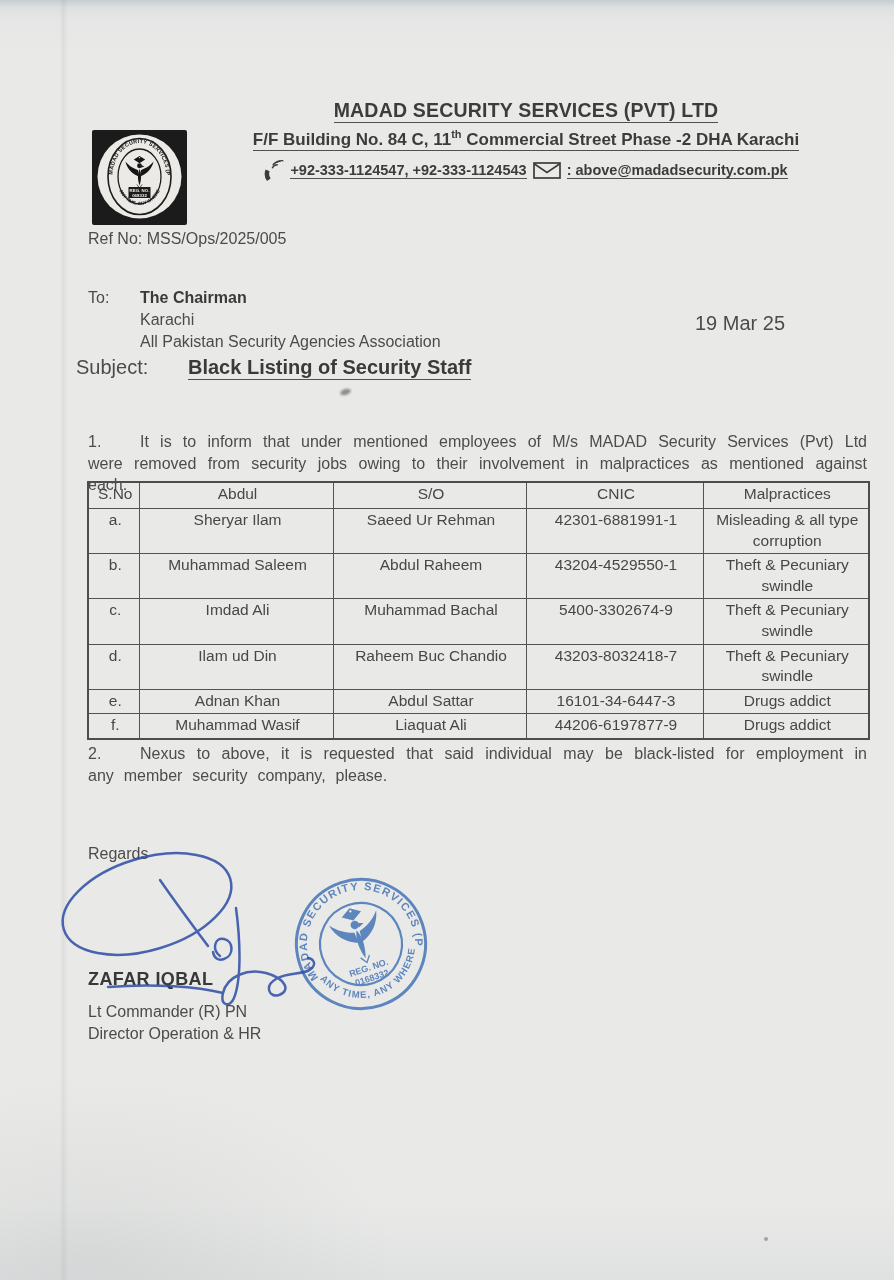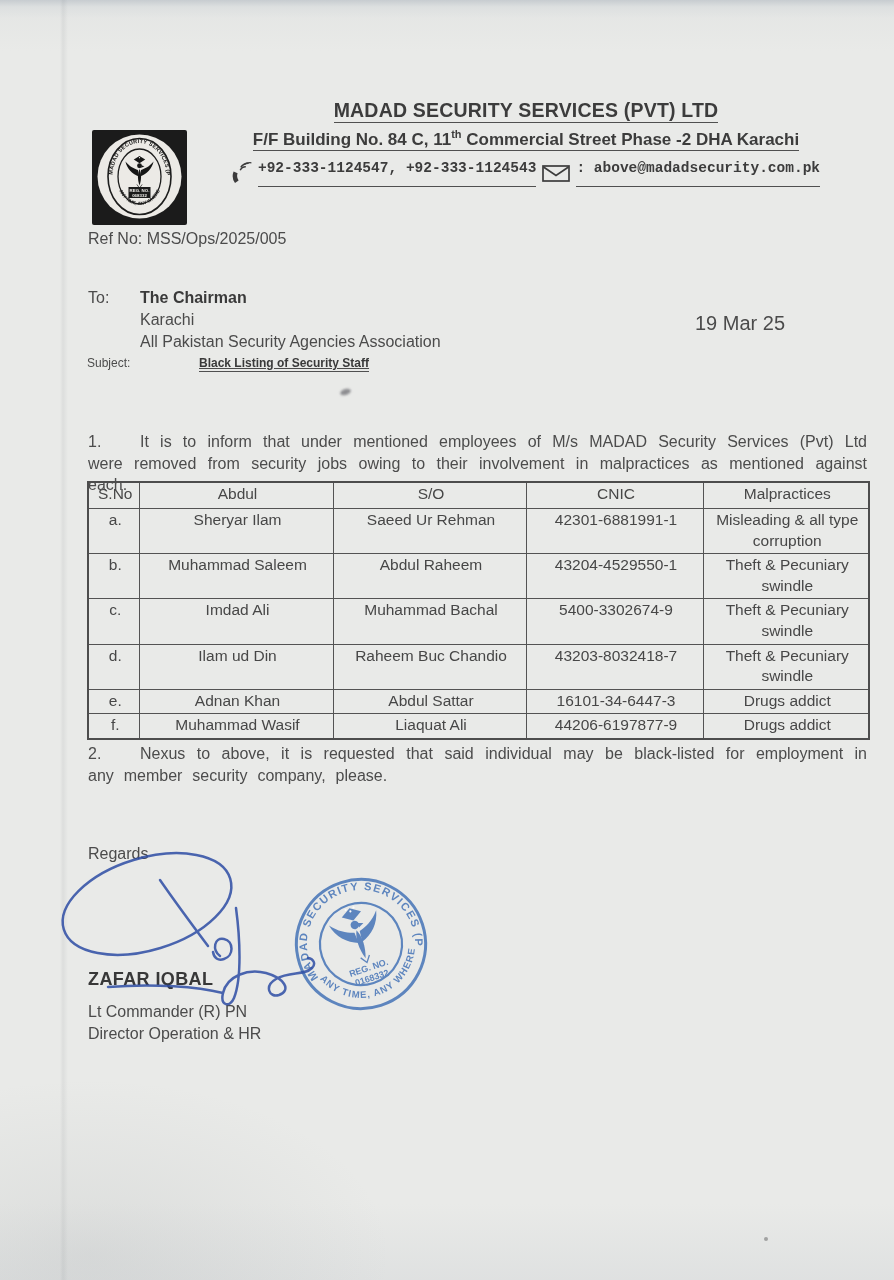--- a/index.html
+++ b/index.html
@@ -16,30 +16,30 @@
   .bold{font-weight:bold; color:#3a3a3a;}
   .u{border-bottom:1.8px solid rgba(58,58,58,.88); padding-bottom:1px;}
 
   
   .logo{position:absolute; left:92px; top:130px; width:95px; height:95px;}
   .header{position:absolute; left:195px; top:99px; width:662px; text-align:center; color:#3c3c3c;}
   .h-title{font-size:19.5px; font-weight:bold; letter-spacing:.2px;}
   .h-addr{font-size:17px; font-weight:bold; margin-top:6px;}
   .h-addr sup{font-size:11px;}
   .h-contact{margin-top:10px; font-size:14.5px; font-weight:bold; display:flex; justify-content:center; align-items:center; gap:6px;}
-  .h-contact .u{padding-bottom:10px;font-family:Liberation Mono, monospace;}
+  .h-contact .u{padding-bottom:0;}
   .ic{flex:0 0 auto;}
 
   
   .refno{position:absolute; left:88px; top:230px; font-size:16px;}
   .toblock{position:absolute; left:88px; top:287px; font-size:16px; line-height:22px;}
   .tolabel{display:inline-block; width:52px;}
   .toblock .ind{margin-left:52px;}
   .date{position:absolute; left:695px; top:312px; font-size:20px;}
-  .subjrow{position:absolute; left:87px; top:356px; font-size:12px;text-decoration:underline;}
+  .subjrow{position:absolute; left:76px; top:356px; font-size:20px;}
   .subjlabel{display:inline-block; width:112px;}
   .para{position:absolute; left:88px; width:779px; font-size:16px; line-height:21.6px;
         text-align:justify; word-spacing:5.5px; color:#4c4c4c;}
   .p1{top:396px;margin-top:35px;}
   .p2{top:743px;}
   .para .num{display:inline-block; width:52px; word-spacing:normal;}
 
   
   table.blacklist{position:absolute; left:87px; top:481px; width:781px;
     border-collapse:collapse; font-size:15.5px; color:#474747; table-layout:fixed;

